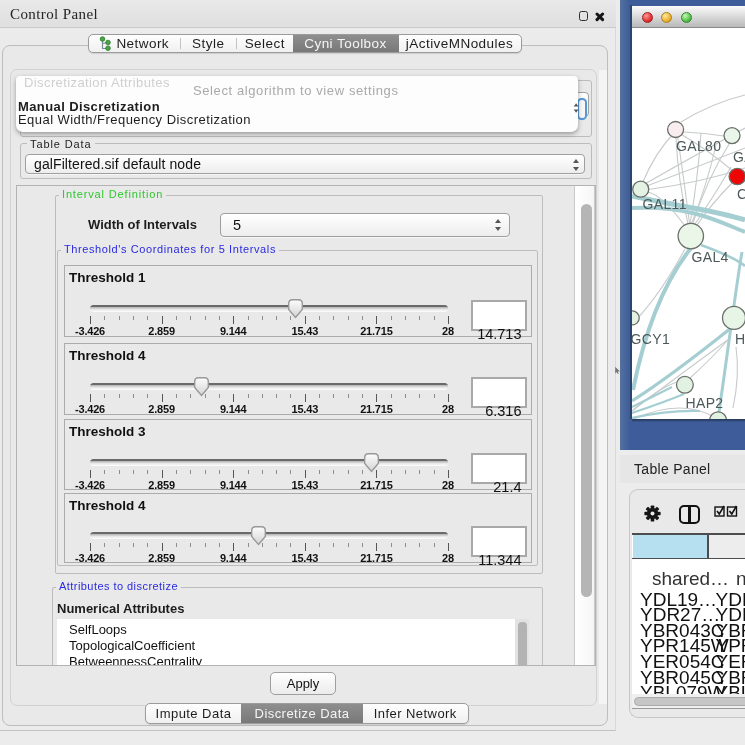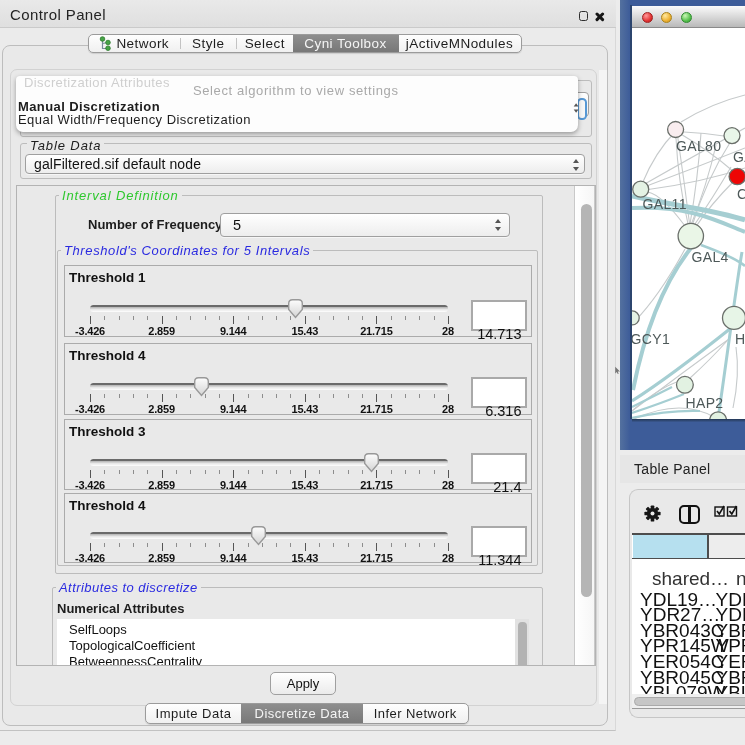--- a/index.html
+++ b/index.html
@@ -6,21 +6,21 @@
 html,body { width:745px; height:745px; overflow:hidden; }
 body { background:#ececec; font-family:"Liberation Sans", sans-serif; position:relative; }
 .abs { position:absolute; }
 .f13 { font-size:13px; color:#1d1d1d; }
 .bold { font-weight:bold; }
 
 
 #cp { position:absolute; left:0; top:0; width:616px; height:731px; background:#ebebeb;
       border-right:1px solid #d8d8d8; border-bottom:1px solid #c2c2c2; }
 #titlebar { position:absolute; left:0; top:0; width:616px; height:28px;
-  background:linear-gradient(#e9e9e9,#dfdfdf); border-bottom:1px solid #cacaca; }
+  background:linear-gradient(#e9e9e9,#dfdfdf); border-bottom:1px solid #cacaca;font-family:Liberation Serif, serif; }
 #titlebar .t { position:absolute; left:10px; top:6px; font-size:15px; letter-spacing:0.4px; color:#242424; }
 #minbox { position:absolute; left:578.5px; top:11px; width:9px; height:9.5px; border:1.6px solid #2e2e2e; border-radius:2.5px; }
 
 #tabcontent { position:absolute; left:2px; top:45px; width:606px; height:681px;
   border:1px solid #bdbdbd; border-radius:8px; background:#e9e9e9; }
 #innerpanel { position:absolute; left:9.5px; top:69px; width:587.5px; height:637px;
   border:1px solid #d2d2d2; border-radius:7px; background:#e9e9e9; }
 
 
 .tabstrip { position:absolute; display:flex; align-items:stretch;
@@ -28,21 +28,21 @@
   background:linear-gradient(#fefefe,#f0f0f0); box-shadow:0 1px 1px rgba(0,0,0,0.12); }
 .tabstrip .tab { display:flex; align-items:center; justify-content:center; font-size:13px; letter-spacing:0.45px; color:#1d1d1d; }
 .tabstrip .sep { width:1px; background:#c3c3c3; margin:3px 0; }
 .tabstrip .sel { background:linear-gradient(#8e8e8e,#787878); color:#f5f5f5; }
 #toptabs { left:88px; top:34px; height:19px; }
 #toptabs .tab { font-size:13.5px; }
 #bottabs { left:145px; top:703px; height:20.5px; }
 
 
 .group { position:absolute; border:1px solid #bcbcbc; border-radius:3px; }
-.gtitle { position:absolute; font-size:13px; background:#e9e9e9; padding:0 3px; white-space:nowrap; letter-spacing:0.6px;font-style:italic; }
+.gtitle { position:absolute; font-size:11px; background:#e9e9e9; padding:0 3px; white-space:nowrap; letter-spacing:0.6px; }
 
 
 .combo { position:absolute; border:1px solid #9f9f9f; border-radius:4px;
   background:linear-gradient(#ffffff,#ededed); box-shadow:0 1px 0 rgba(255,255,255,0.6); }
 .combo .ct { position:absolute; left:8px; top:1px; font-size:14px; color:#111; }
 .arrows { position:absolute; width:7px; height:12px; }
 .arrows:before { content:""; position:absolute; left:0; top:0; border-left:3.5px solid transparent; border-right:3.5px solid transparent; border-bottom:4.5px solid #555; }
 .arrows:after { content:""; position:absolute; left:0; bottom:0; border-left:3.5px solid transparent; border-right:3.5px solid transparent; border-top:4.5px solid #555; }
 
 
@@ -102,21 +102,21 @@
   <div class="gtitle" style="left:27px; top:137.5px; color:#1d1d1d; letter-spacing:0.9px;">Table Data</div>
   <div class="combo" style="left:25px; top:153.5px; width:559.5px; height:20px;">
     <span class="ct" id="td_text" style="letter-spacing:0.1px;">galFiltered.sif default node</span>
     <span class="arrows" style="left:547px; top:4px;"></span>
   </div>
 
   <div id="scrollpane" class="abs" style="left:16px; top:185px; width:580px; height:481px; border:1px solid #b3b3b3; background:#e9e9e9; overflow:hidden;">
 
     <div class="group" style="left:38px; top:9px; width:488px; height:379px; border-radius:2px;"></div>
     <div class="gtitle" style="left:42px; top:2px; color:#2ec82e; letter-spacing:0.85px;">Interval Definition</div>
-    <div class="abs f13 bold" id="ni_label" style="left:71px; top:31px;">Number of Frequency</div>
+    <div class="abs f13 bold" id="ni_label" style="left:71px; top:31px;">Width of Intervals</div>
     <div class="combo" style="left:203px; top:26.5px; width:290px; height:24px;">
       <span class="ct" style="left:12px; top:3px; font-size:14.5px;">5</span>
       <span class="arrows" style="left:274px; top:5px;"></span>
     </div>
 
     <div class="group" style="left:40px; top:64px; width:481px; height:316px; border-radius:2px;"></div>
     <div class="gtitle" style="left:44px; top:57px; color:#2a2ae0;">Threshold's Coordinates for 5 Intervals</div>
 
     <div class="tpanel" style="left:47px; top:79px;">
       <div class="tlabel">Threshold 1</div>

